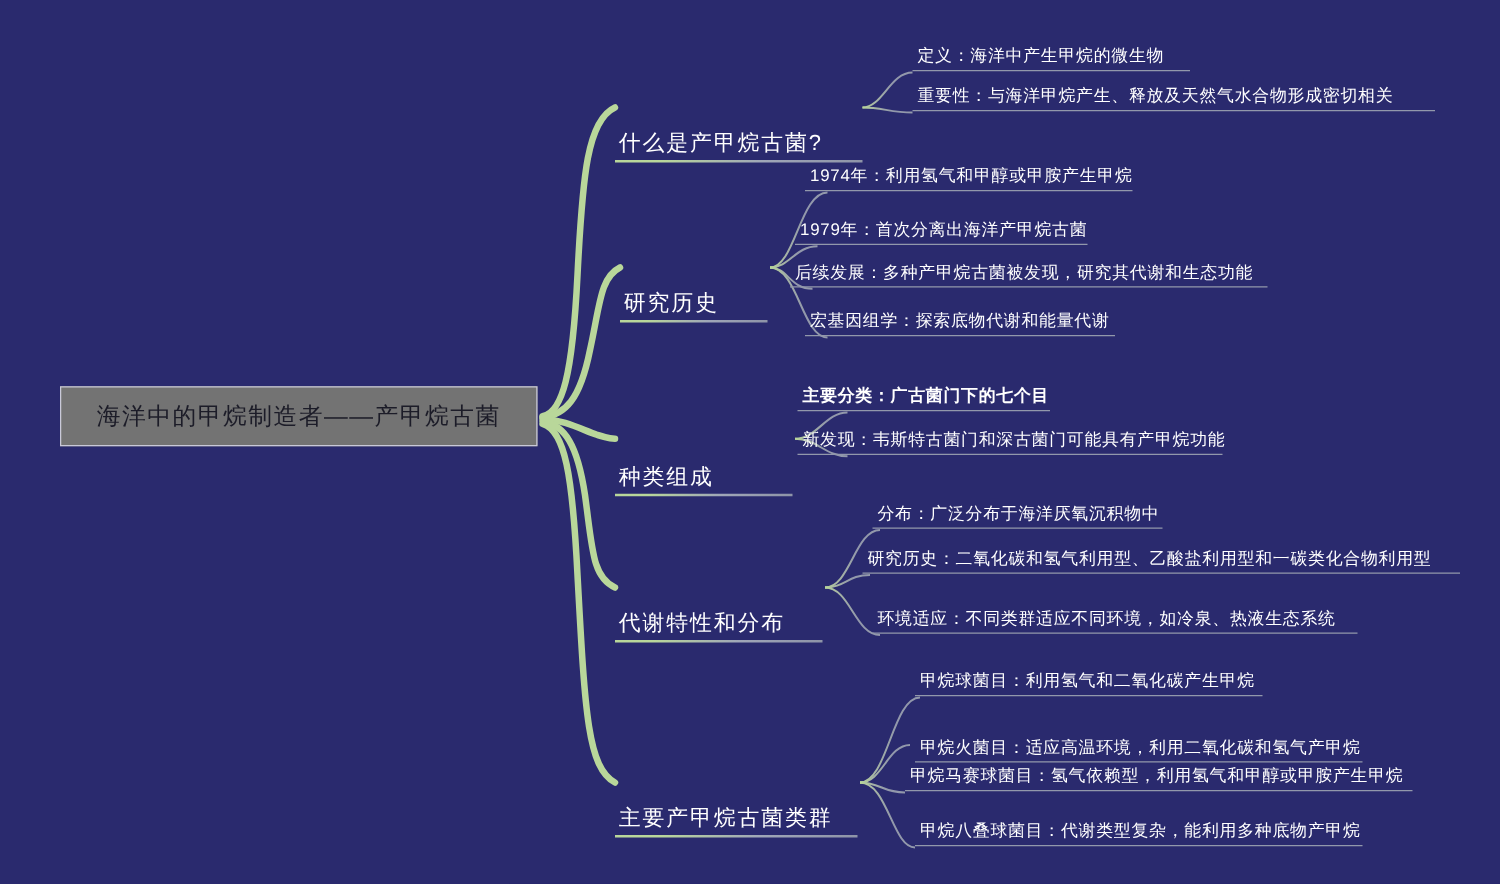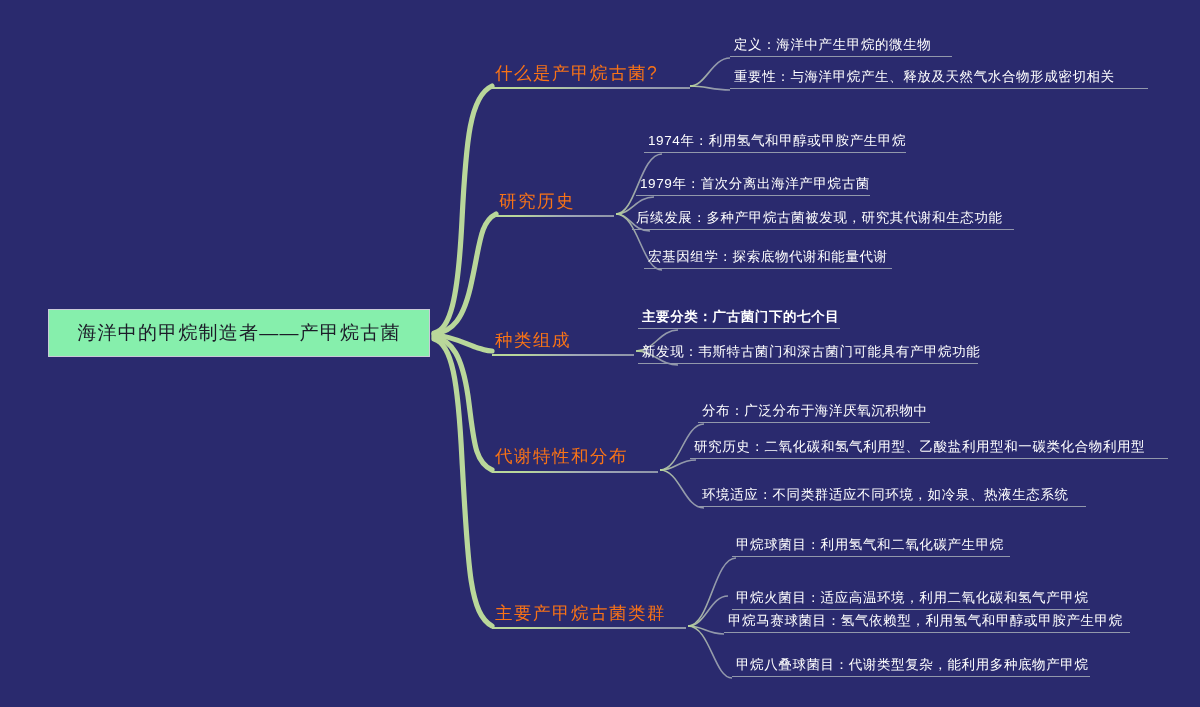--- a/index.html
+++ b/index.html
@@ -22,46 +22,47 @@
     width: 1200px;
     height: 707px;
     pointer-events: none;
   }
   .root-node {
     position: absolute;
     left: 48px;
     top: 309px;
     width: 382px;
     height: 48px;
-    background: #86efac;
+    background: #737373;
     border: 1px solid #c9c9d8;
     box-sizing: border-box;
     display: flex;
     align-items: center;
     justify-content: center;
     z-index: 5;
   }
   .root-node-label {
     color: #1c1c28;
     font-size: 19px;
     letter-spacing: 1.2px;
     white-space: nowrap;
   }
   .branch-node {
     position: absolute;
     z-index: 4;
     white-space: nowrap;
   }
   .branch-node-label {
     display: block;
-    color: #f97316;
+    color: #ffffff;
     font-size: 17.5px;
     letter-spacing: 1.5px;
     line-height: 22px;
     padding: 0 3px 3px 3px;
+    margin-top: 41px;
   }
   .branch-underline {
     display: block;
     height: 2px;
     width: 100%;
     background: linear-gradient(to right, #b9d79a 0%, #b9d79a 18%, #9fa6b8 60%, #8e94a8 100%);
   }
   .leaf-node {
     position: absolute;
     z-index: 4;
@@ -180,21 +181,21 @@
   </div>
   <div class="leaf-node" style="left:638px; top:308px; width:202px;font-weight:bold;">
     <span class="leaf-node-label">主要分类：广古菌门下的七个目</span>
     <span class="leaf-underline"></span>
   </div>
   <div class="leaf-node" style="left:638px; top:343px; width:340px;">
     <span class="leaf-node-label">新发现：韦斯特古菌门和深古菌门可能具有产甲烷功能</span>
     <span class="leaf-underline"></span>
   </div>
 
-  <div class="branch-node" style="left:492px; top:446px; width:166px;font-family:Liberation Mono, monospace;">
+  <div class="branch-node" style="left:492px; top:446px; width:166px;">
     <span class="branch-node-label">代谢特性和分布</span>
     <span class="branch-underline"></span>
   </div>
   <div class="leaf-node" style="left:698px; top:402px; width:232px;">
     <span class="leaf-node-label">分布：广泛分布于海洋厌氧沉积物中</span>
     <span class="leaf-underline"></span>
   </div>
   <div class="leaf-node" style="left:690px; top:438px; width:478px;">
     <span class="leaf-node-label">研究历史：二氧化碳和氢气利用型、乙酸盐利用型和一碳类化合物利用型</span>
     <span class="leaf-underline"></span>

